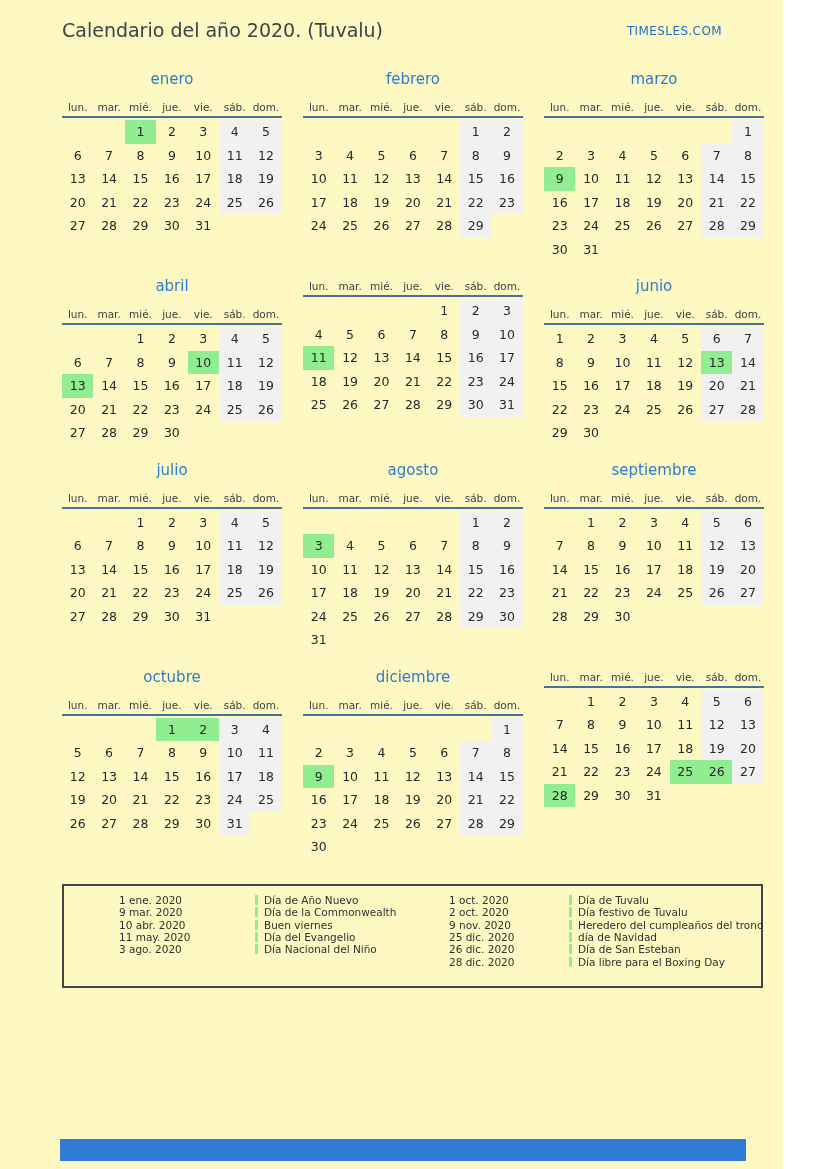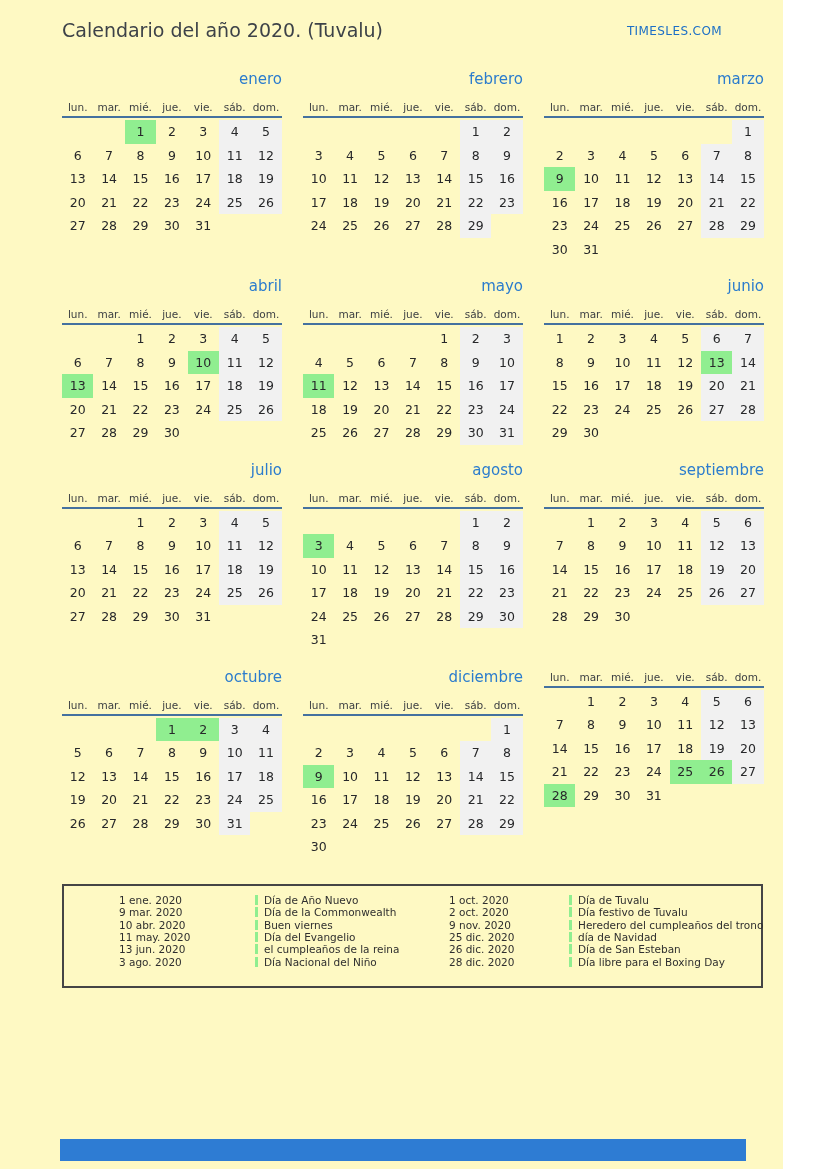--- a/index.html
+++ b/index.html
@@ -8,21 +8,21 @@
   #page { position:relative; width:783px; height:1169px; background:#fef9c3; overflow:hidden; }
 
   .page-title { position:absolute; left:62px; top:19px; font-size:19px; color:#3d4248; }
   .site-link { position:absolute; right:61px; top:24px; font-size:12px; color:#1c6fc6;
     text-decoration:none; letter-spacing:0.4px; cursor:pointer; }
 
   .months-grid { position:absolute; left:62px; top:70px; width:702px;
     display:grid; grid-template-columns:repeat(3,220px); column-gap:21px; row-gap:16px;
     align-items:start; }
   .month { width:220px; }
-  .month-title { text-align:right; color:#2b7ccd; font-size:15px; height:22px; margin-bottom:6px; }
+  .month-title { text-align:center; color:#2b7ccd; font-size:15px; height:22px; margin-bottom:6px; }
   .weekrow { display:flex; }
   .cell { width:31.4px; height:23.5px; display:flex; align-items:center; justify-content:center;
     font-size:12.5px; color:#27282a; }
   .hdr .cell { font-size:10.5px; color:#3b3e42; height:18px; }
   .rule { height:2px; background:#44719f; margin-bottom:2px; }
   .cell.we { background:#f1f1f1; }
   .cell.hl { background:#90ee90; }
 
   .legend { position:absolute; left:62px; top:884px; width:701px; height:104px;
     border:2px solid #454545; display:flex; padding:8px 0 0 8px; }
@@ -282,21 +282,20 @@
           <span class="cell">27</span>
           <span class="cell">28</span>
           <span class="cell">29</span>
           <span class="cell">30</span>
           <span class="cell"></span>
           <span class="cell"></span>
           <span class="cell"></span>
         </div>
       </div>
       <div class="month">
-        <div class="month-title">mayo</div>
         <div class="weekrow hdr">
           <span class="cell">lun.</span>
           <span class="cell">mar.</span>
           <span class="cell">mié.</span>
           <span class="cell">jue.</span>
           <span class="cell">vie.</span>
           <span class="cell">sáb.</span>
           <span class="cell">dom.</span>
         </div>
         <div class="rule"></div>
@@ -787,25 +786,20 @@
           <span class="legend-date">10 abr. 2020</span>
           <span class="legend-bar"></span>
           <span class="legend-name">Buen viernes</span>
         </div>
         <div class="legend-row">
           <span class="legend-date">11 may. 2020</span>
           <span class="legend-bar"></span>
           <span class="legend-name">Día del Evangelio</span>
         </div>
         <div class="legend-row">
-          <span class="legend-date">13 jun. 2020</span>
-          <span class="legend-bar"></span>
-          <span class="legend-name">el cumpleaños de la reina</span>
-        </div>
-        <div class="legend-row">
           <span class="legend-date">3 ago. 2020</span>
           <span class="legend-bar"></span>
           <span class="legend-name">Día Nacional del Niño</span>
         </div>
       </div>
       <div class="legend-col right">
         <div class="legend-row">
           <span class="legend-date">1 oct. 2020</span>
           <span class="legend-bar"></span>
           <span class="legend-name">Día de Tuvalu</span>

